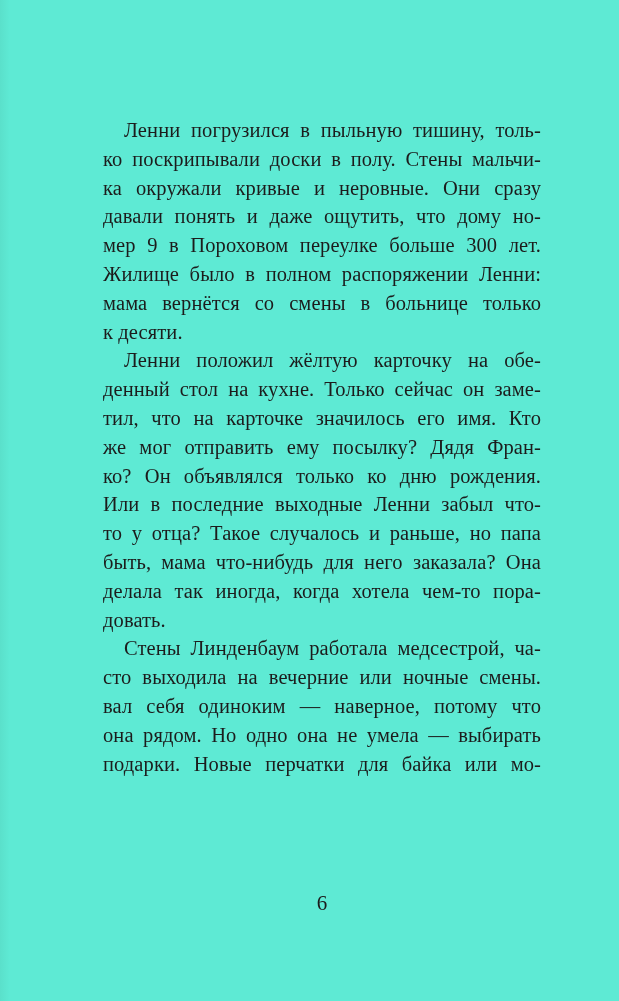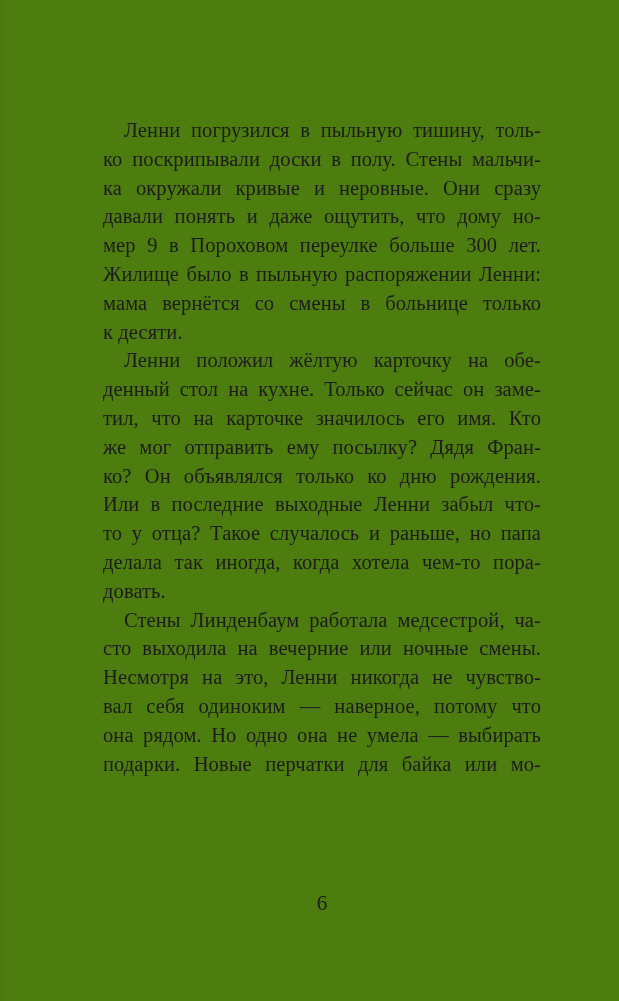--- a/index.html
+++ b/index.html
@@ -57,40 +57,40 @@
     width: 438px;
     text-align: center;
     color: #1c1c1c;
     font-size: 21px;
     line-height: 28px;
   }
 </style>
 </head>
 <body>
 
-<div class="page" style="background: #4d7c0f;">
+<div class="page" style="background: #5eead4;">
   <div class="text-block" style="color: rgb(28, 28, 28);">
       <div class="line indent">Ленни погрузился в пыльную тишину, толь-</div>
       <div class="line">ко поскрипывали доски в полу. Стены мальчи-</div>
       <div class="line">ка окружали кривые и неровные. Они сразу</div>
       <div class="line">давали понять и даже ощутить, что дому но-</div>
       <div class="line">мер 9 в Пороховом переулке больше 300 лет.</div>
-      <div class="line">Жилище было в пыльную распоряжении Ленни:</div>
+      <div class="line">Жилище было в полном распоряжении Ленни:</div>
       <div class="line">мама вернётся со смены в больнице только</div>
       <div class="line para-end">к десяти.</div>
       <div class="line indent">Ленни положил жёлтую карточку на обе-</div>
       <div class="line">денный стол на кухне. Только сейчас он заме-</div>
       <div class="line">тил, что на карточке значилось его имя. Кто</div>
       <div class="line">же мог отправить ему посылку? Дядя Фран-</div>
       <div class="line">ко? Он объявлялся только ко дню рождения.</div>
       <div class="line">Или в последние выходные Ленни забыл что-</div>
       <div class="line">то у отца? Такое случалось и раньше, но папа</div>
+      <div class="line">быть, мама что-нибудь для него заказала? Она</div>
       <div class="line">делала так иногда, когда хотела чем-то пора-</div>
       <div class="line para-end">довать.</div>
       <div class="line indent">Стены Линденбаум работала медсестрой, ча-</div>
       <div class="line">сто выходила на вечерние или ночные смены.</div>
-      <div class="line">Несмотря на это, Ленни никогда не чувство-</div>
       <div class="line">вал себя одиноким — наверное, потому что</div>
       <div class="line">она рядом. Но одно она не умела — выбирать</div>
       <div class="line">подарки. Новые перчатки для байка или мо-</div>
     </div>
   <div class="page-number">6</div>
 </div>
 
 </body></html>

